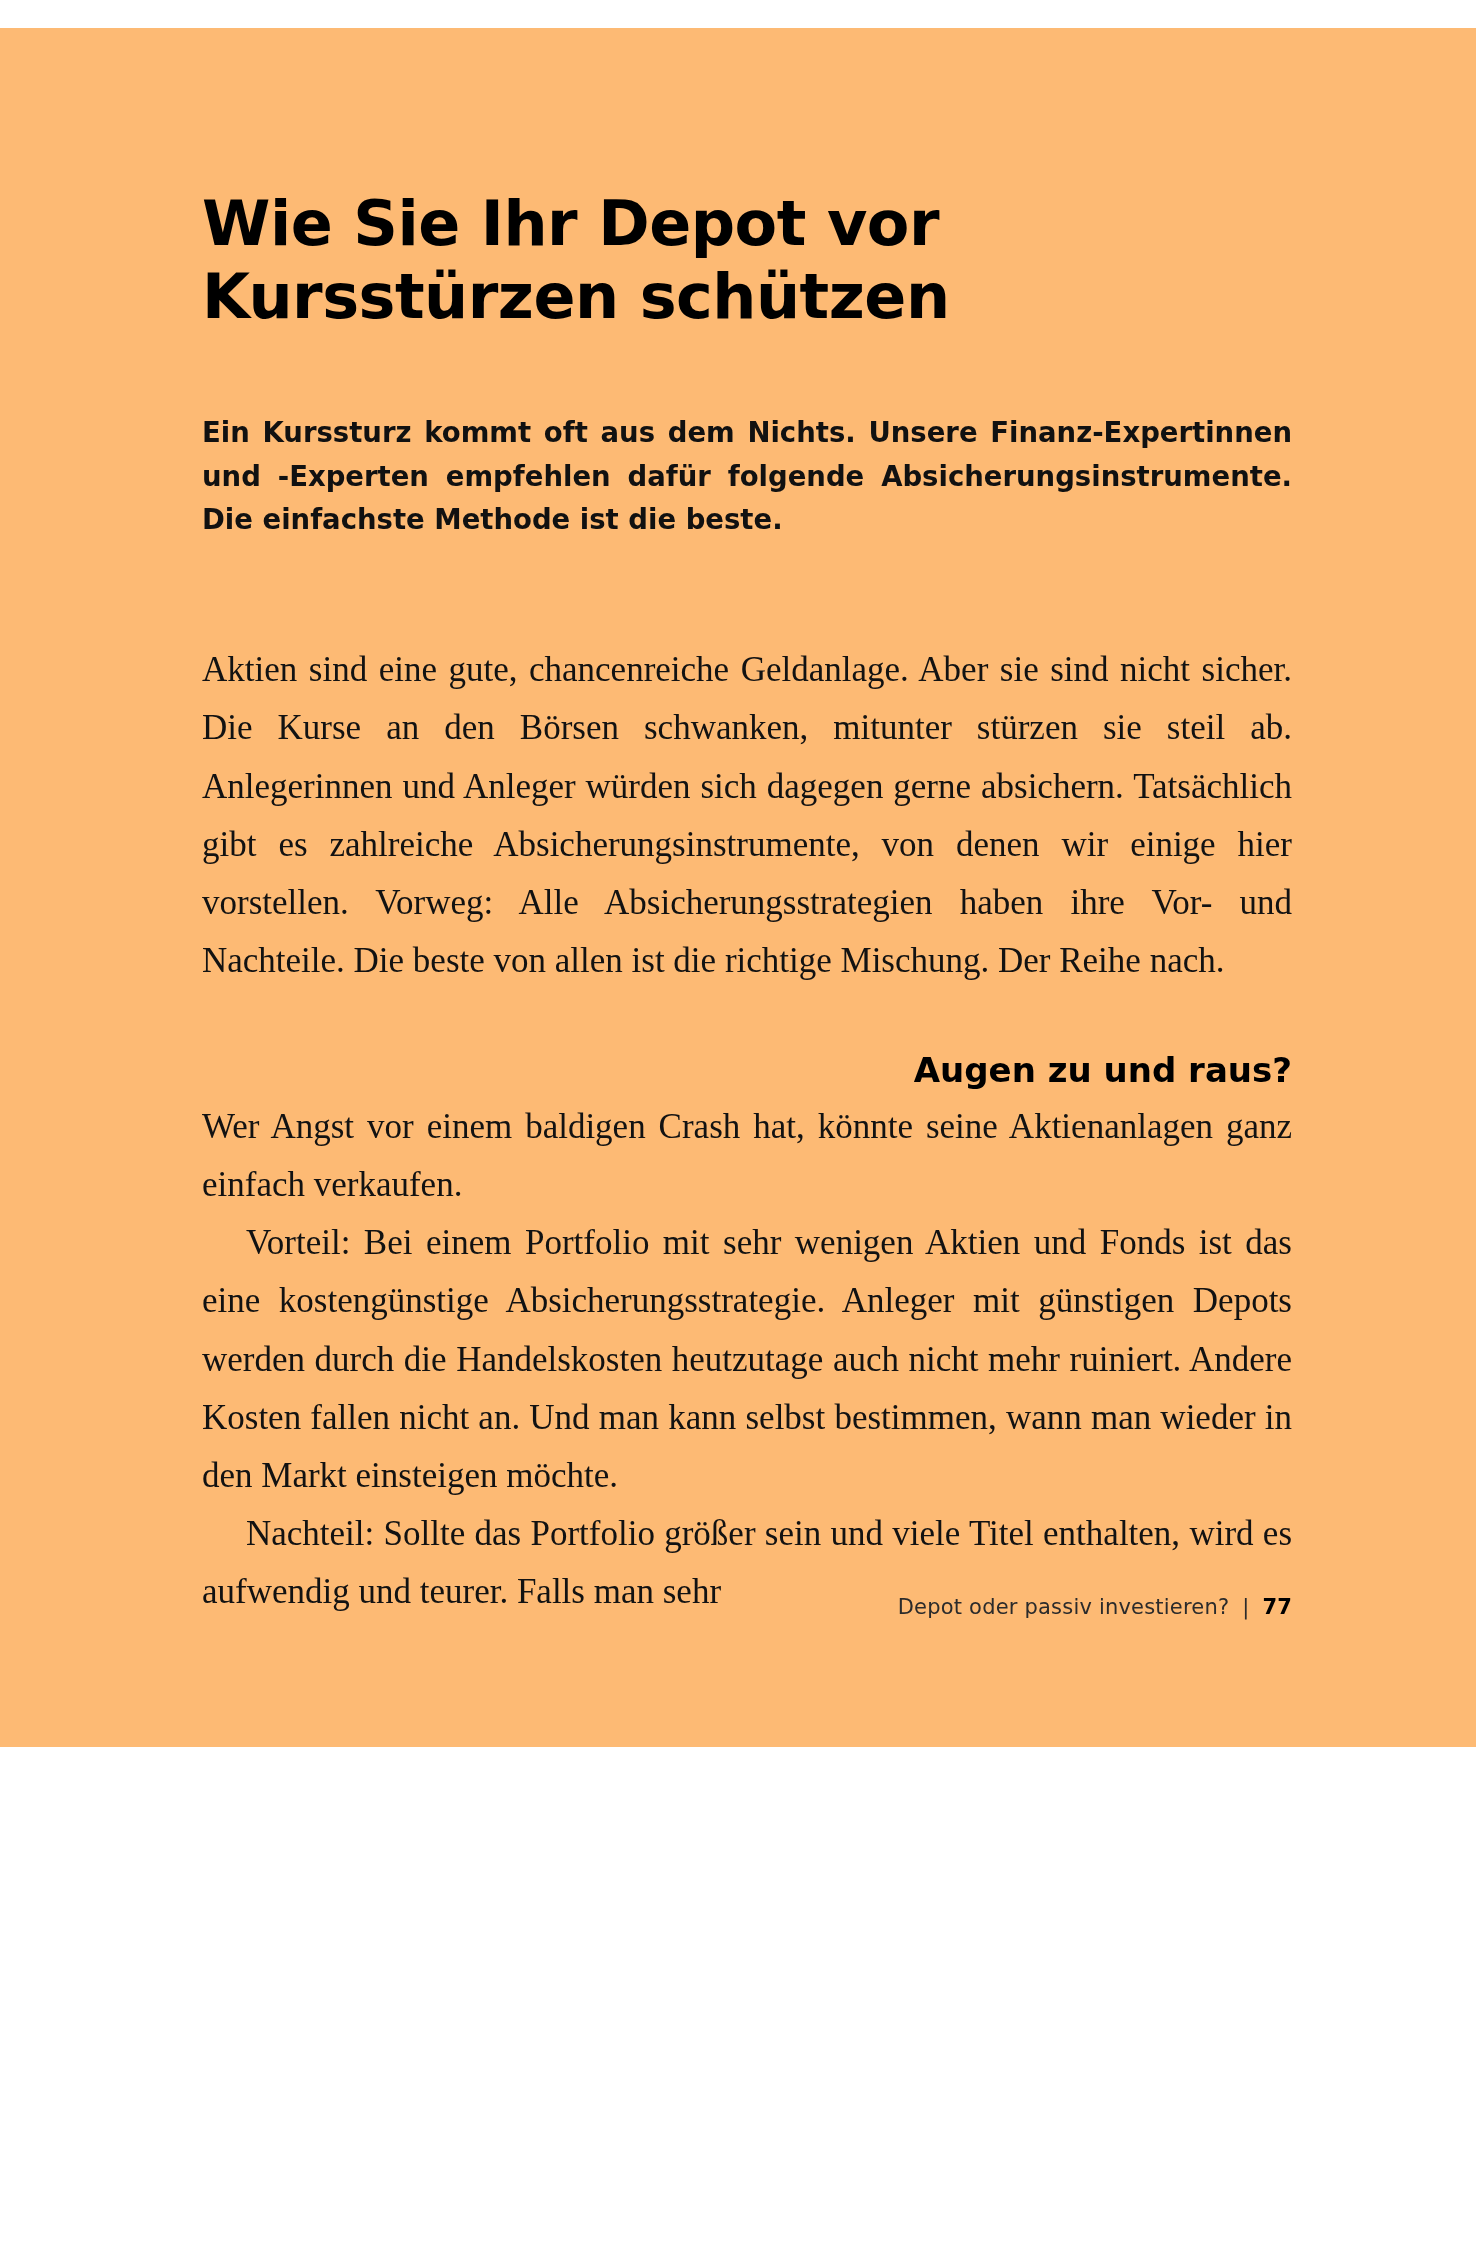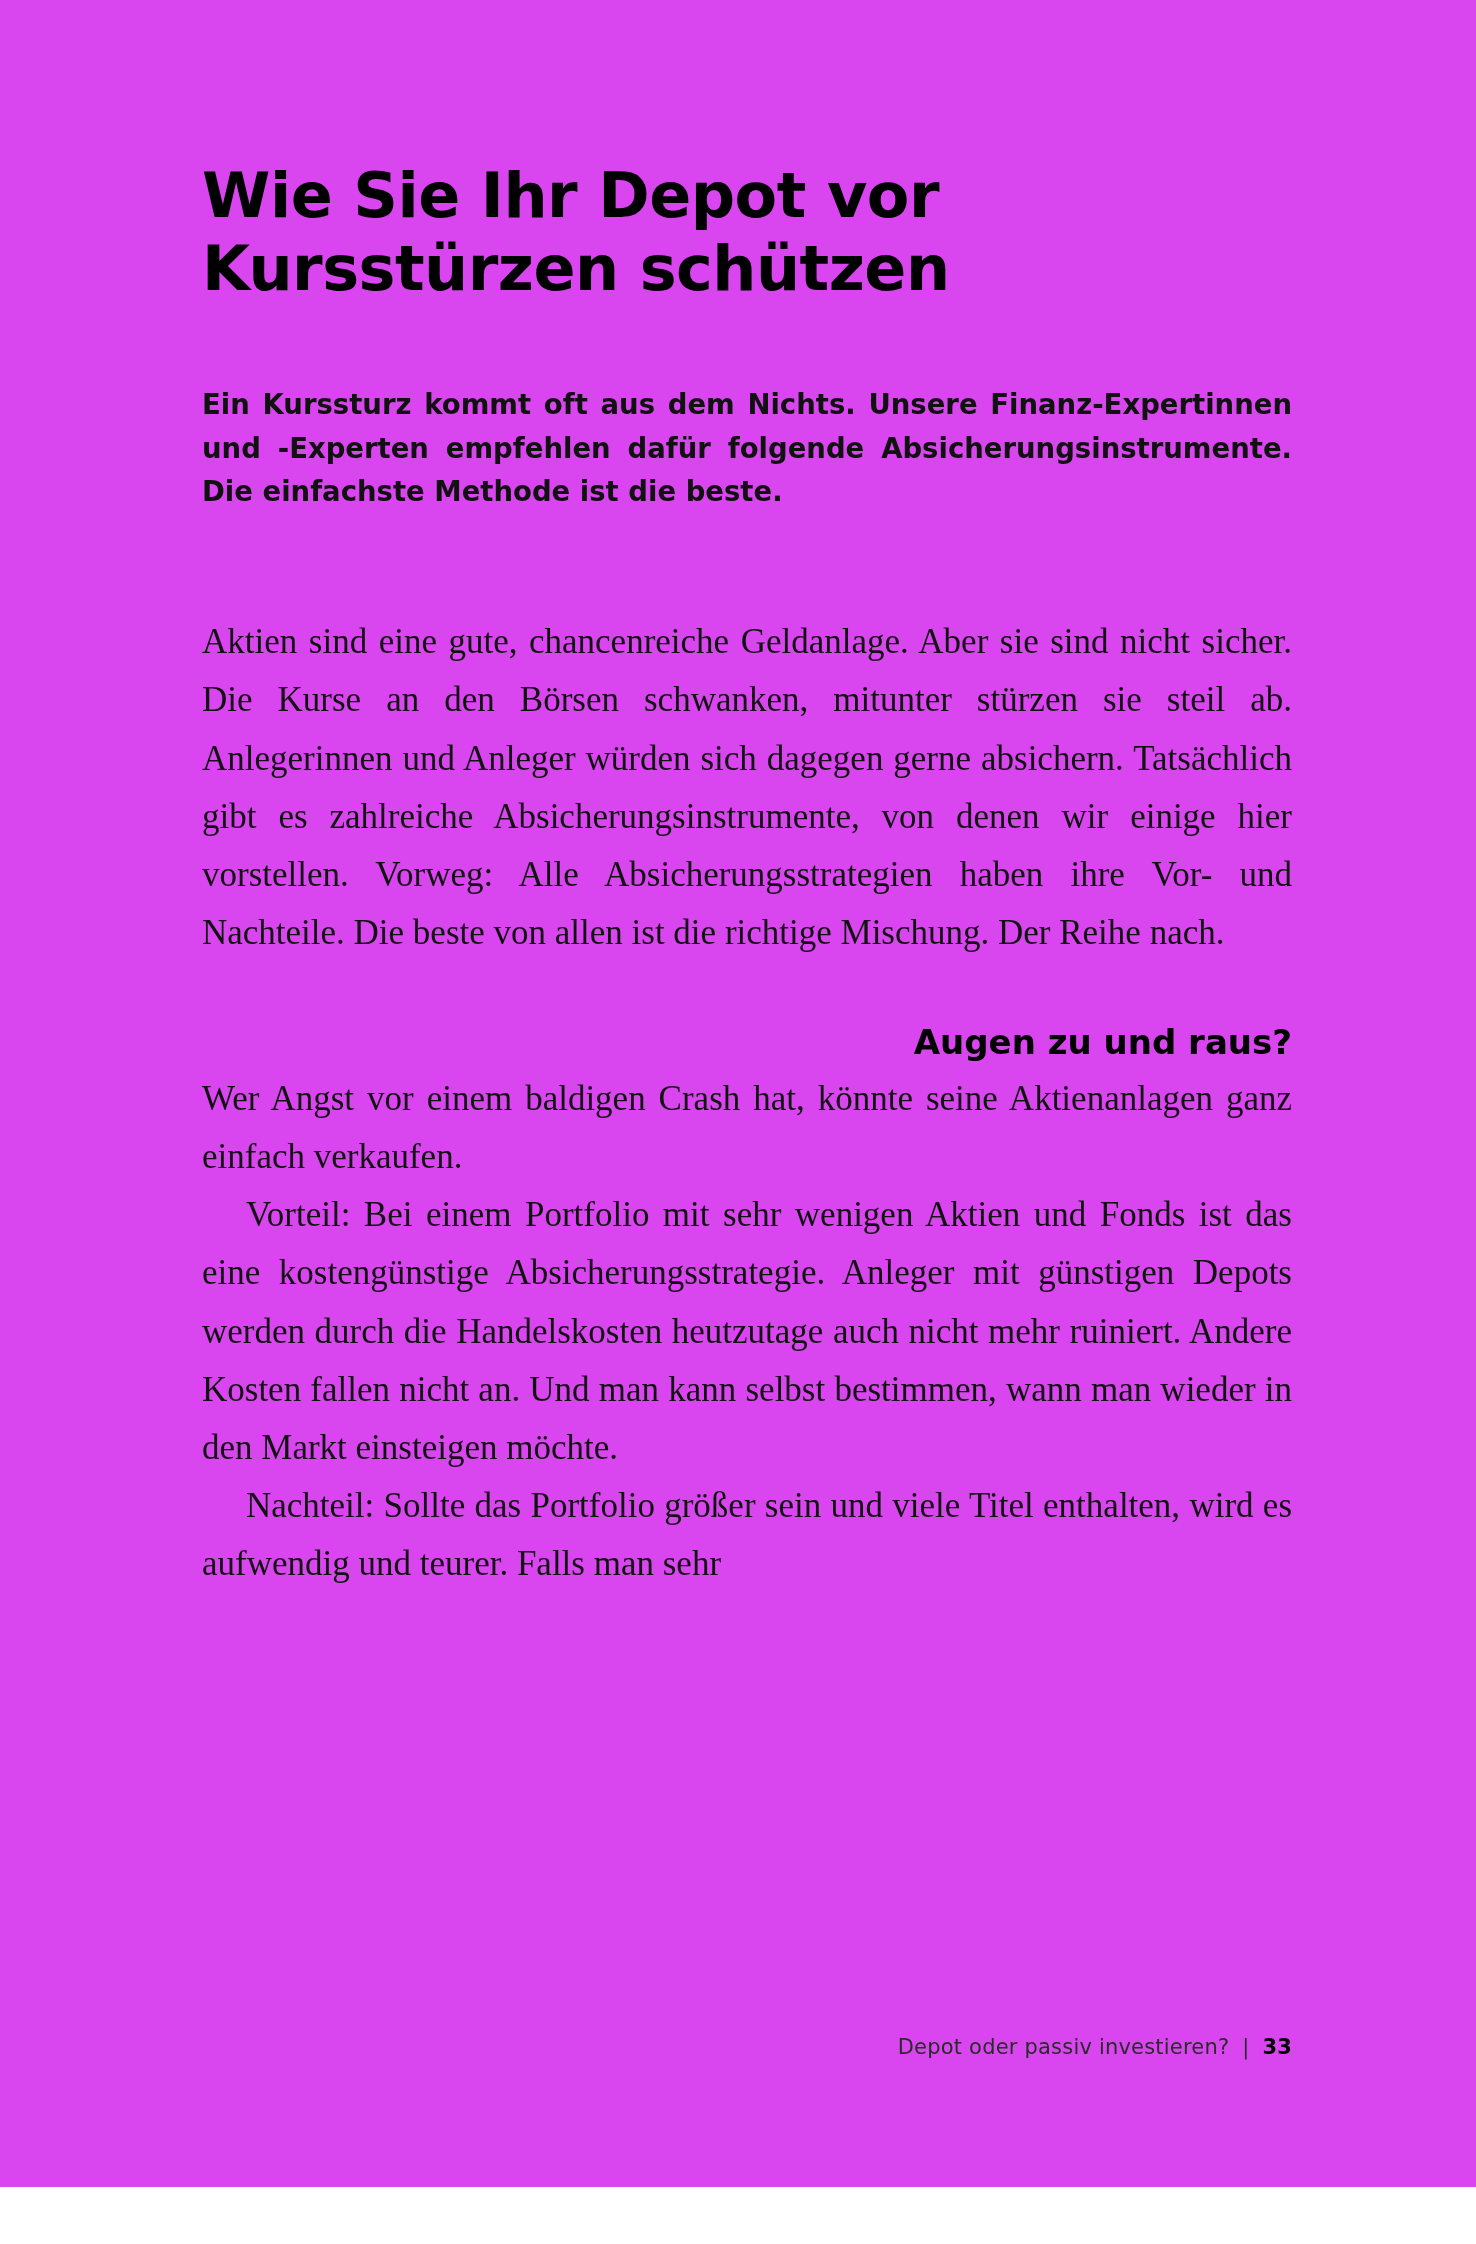--- a/index.html
+++ b/index.html
@@ -3,24 +3,25 @@
 <meta charset="utf-8">
 <style>
   html, body {
     margin: 0;
     padding: 0;
     background: #ffffff;
   }
   .page {
     position: relative;
     width: 1476px;
-    height: 2187px;
-    background: #d946ef;
+    height: 1719px;
+    background: #fdba74;
     overflow: hidden;
     box-sizing: border-box;
+    margin-top: 28px;
   }
   .content {
     position: absolute;
     left: 202px;
     top: 0;
     width: 1090px;
   }
   
   .doc-title {
     font-family: "DejaVu Sans", sans-serif;
@@ -110,15 +111,15 @@
 
     <p class="body-text indent">Vorteil: Bei einem Portfolio mit sehr wenigen Aktien und Fonds ist das eine kostengünstige Absicherungsstrategie. Anleger mit günstigen Depots werden durch die Handelskosten heutzutage auch nicht mehr ruiniert. Andere Kosten fallen nicht an. Und man kann selbst bestimmen, wann man wieder in den Markt einsteigen möchte.</p>
 
     <p class="body-text indent">Nachteil: Sollte das Portfolio größer sein und viele Titel enthalten, wird es aufwendig und teurer. Falls man sehr</p>
 
   </div>
 
   <div class="footer">
     <span>Depot oder passiv investieren?</span>
     <span class="sep">|</span>
-    <span class="page-num">33</span>
+    <span class="page-num">77</span>
   </div>
 </div>
 
 </body></html>

